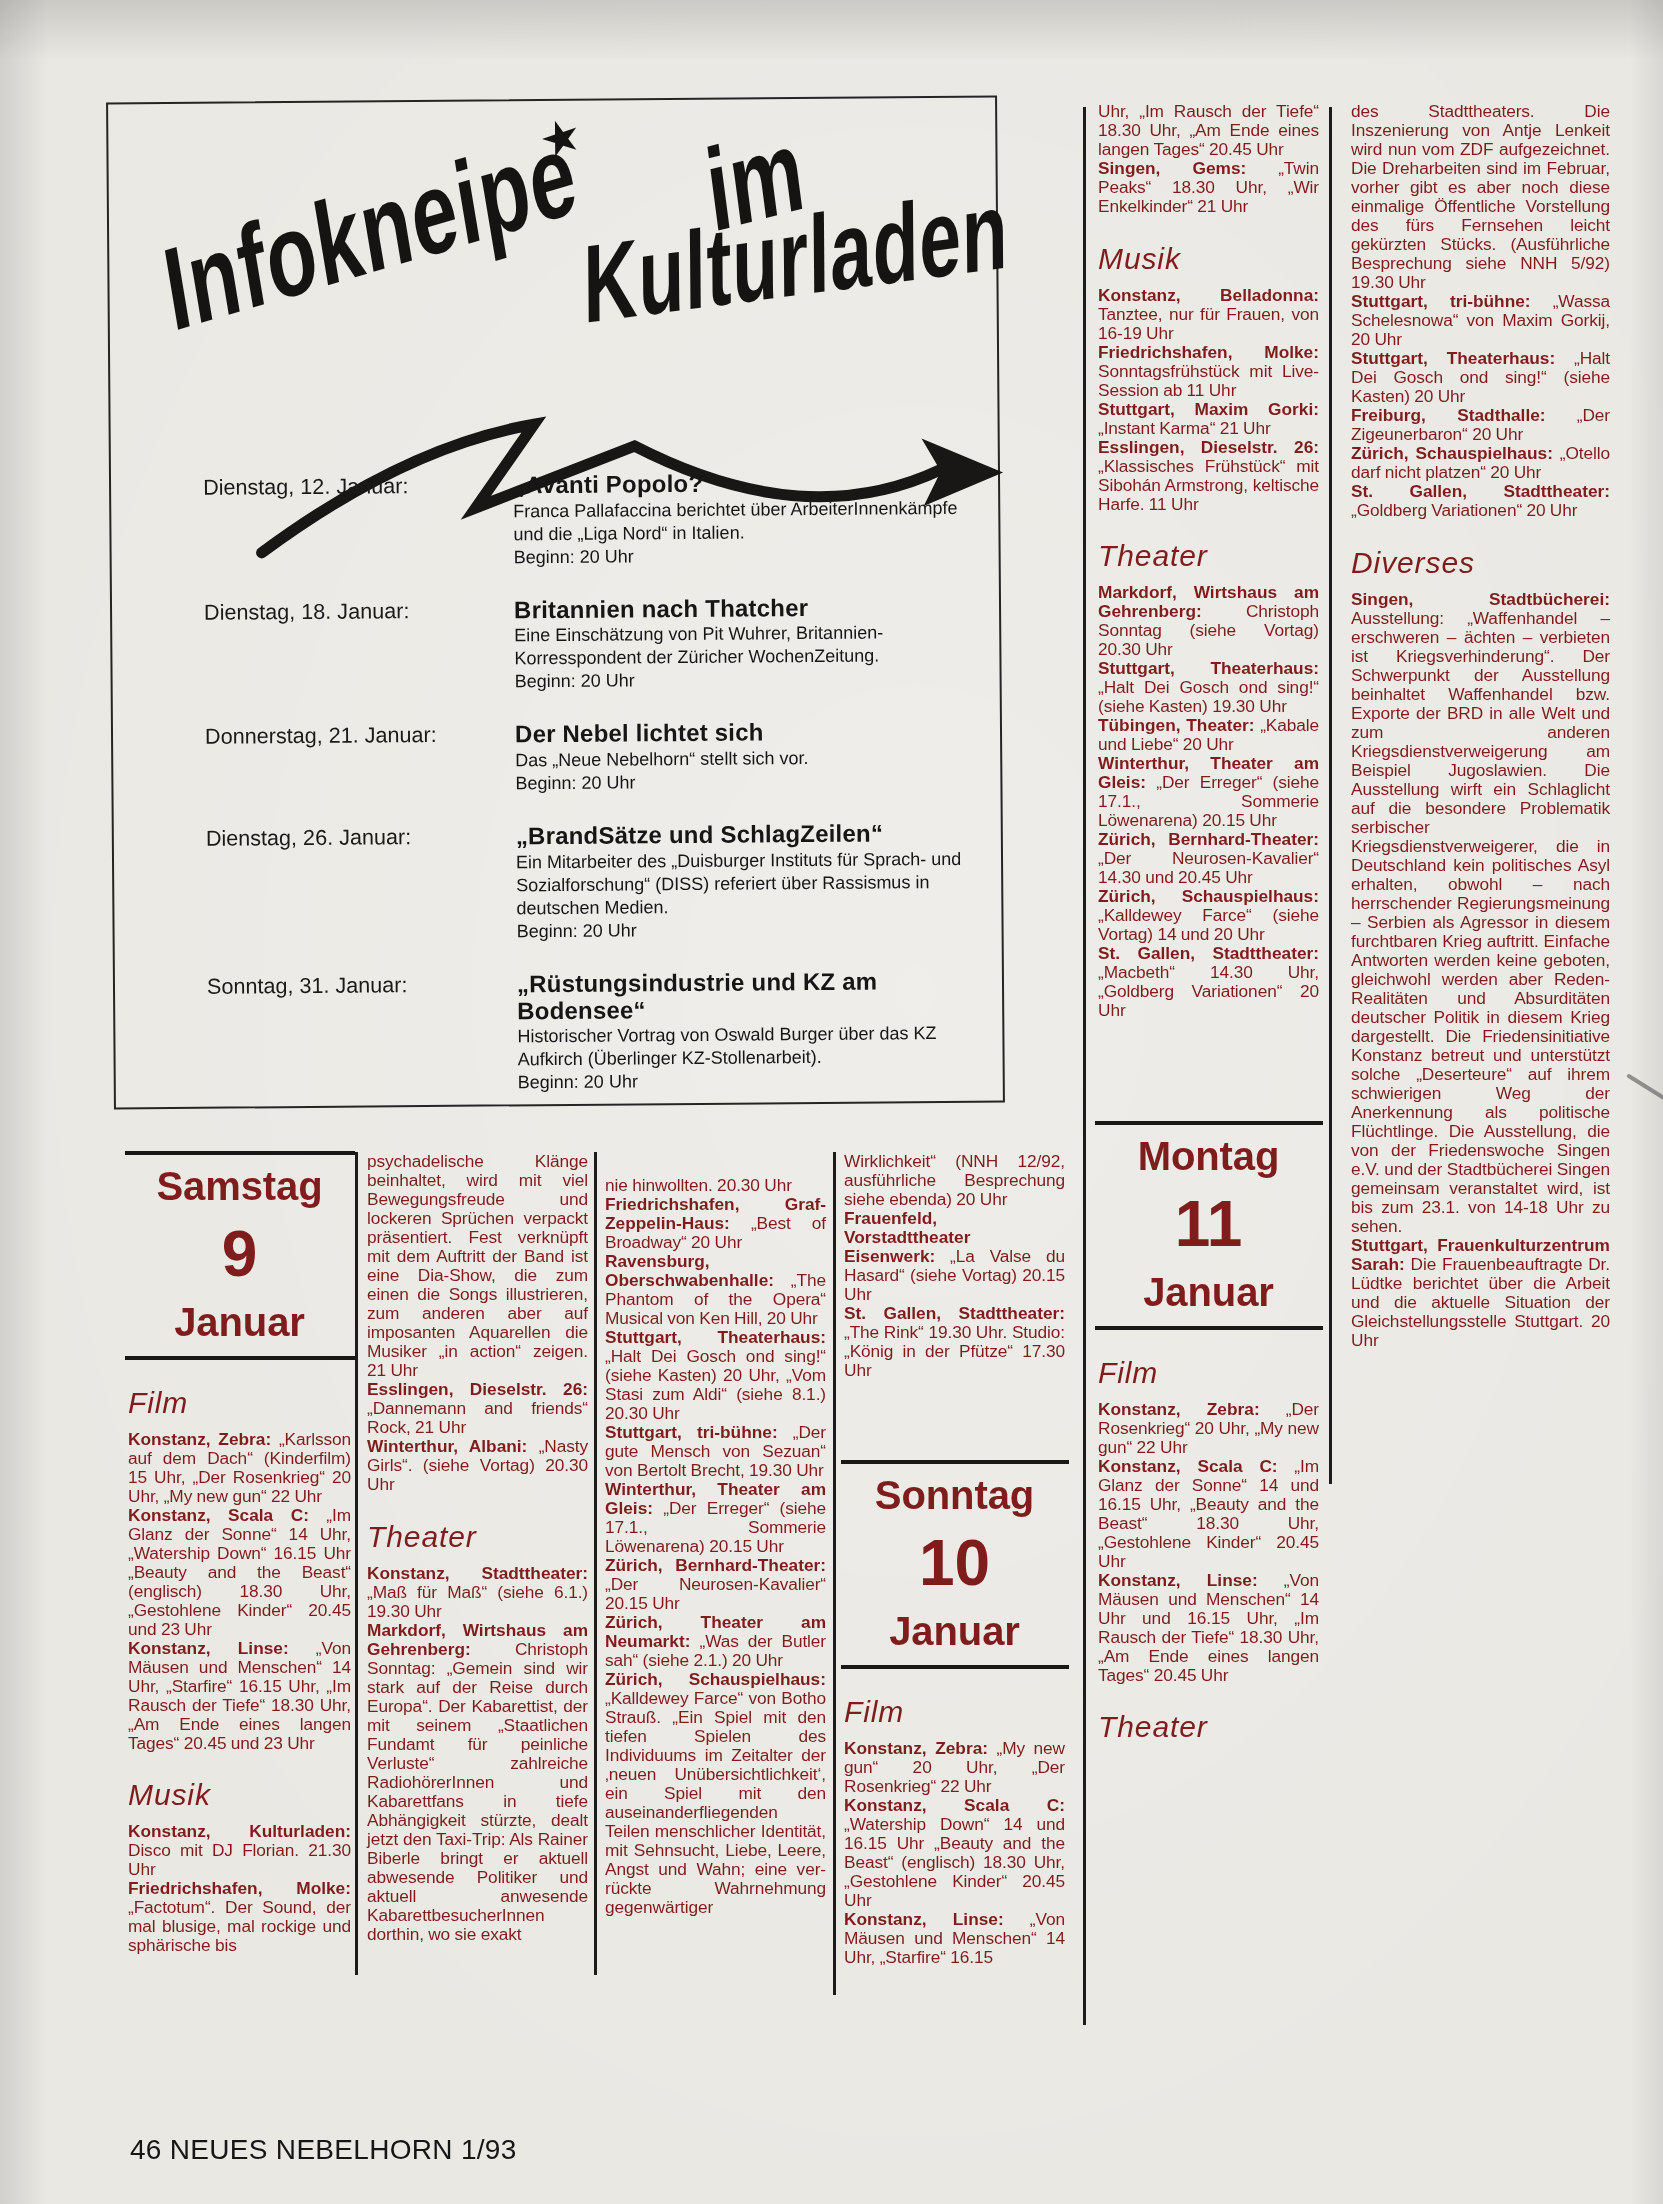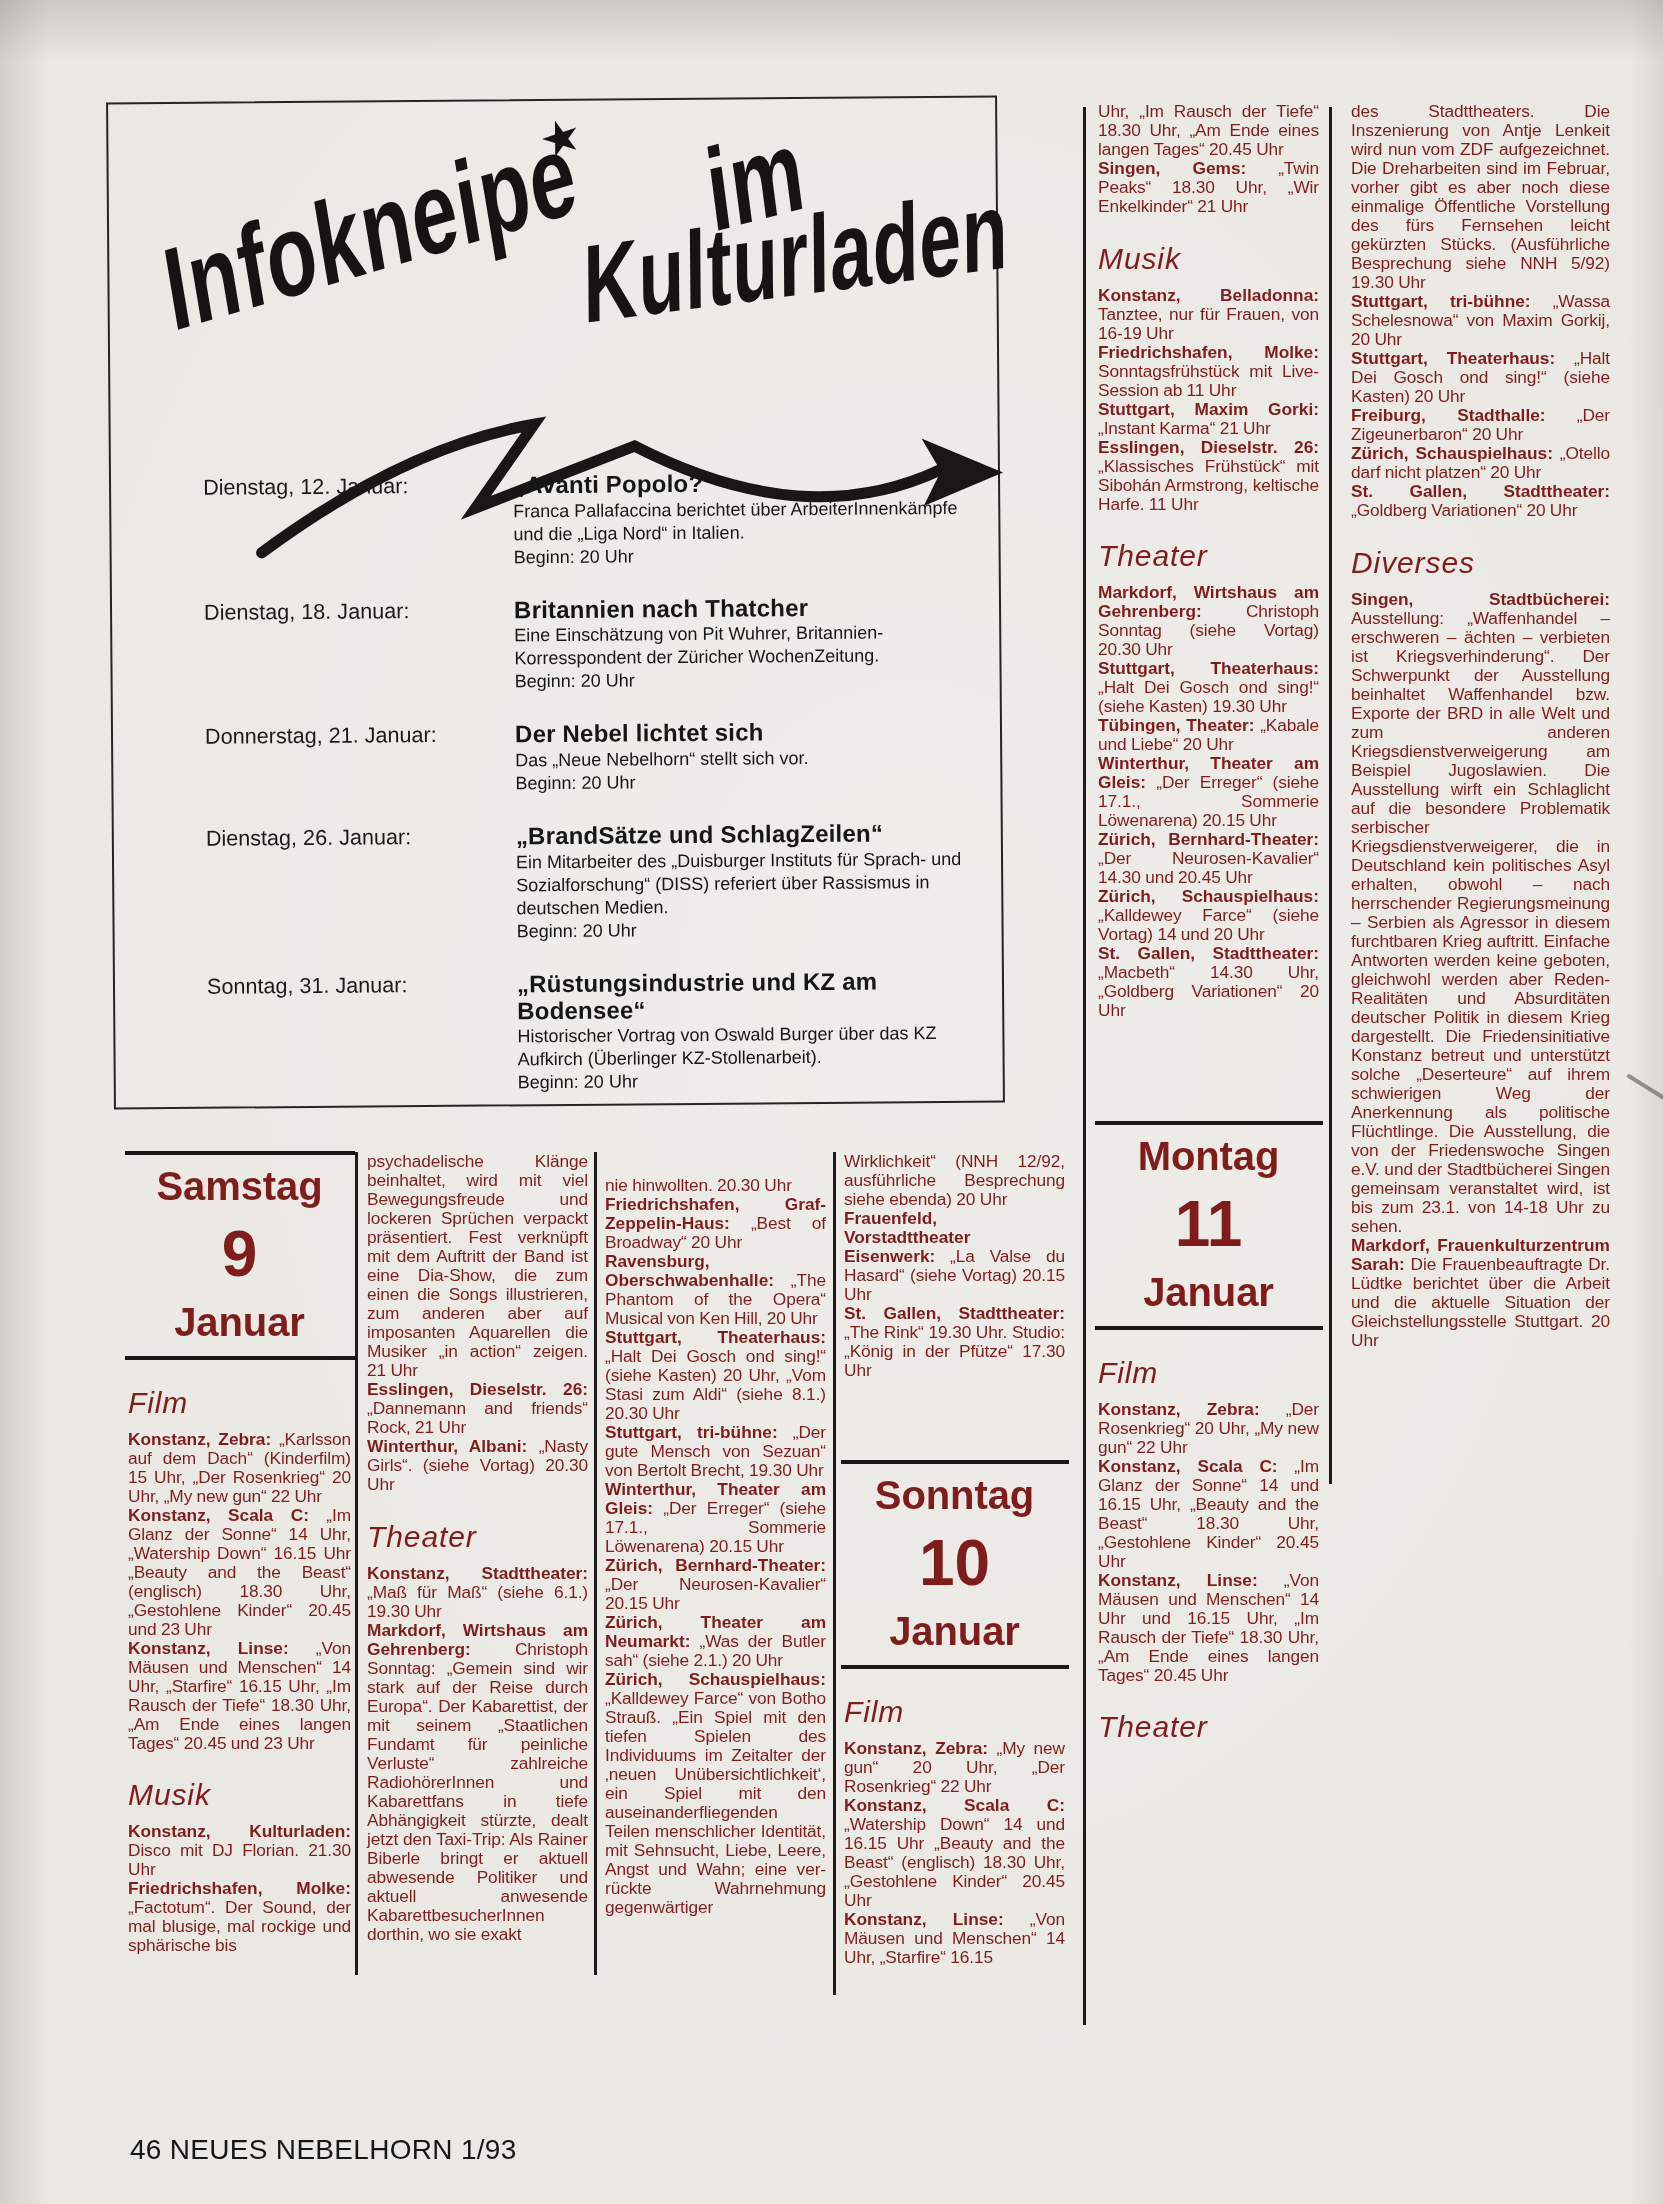--- a/index.html
+++ b/index.html
@@ -214,21 +214,21 @@
     </div>
   <div class="col col-f">
       <p class="cont">des Stadttheaters. Die Inszenierung von Antje Lenkeit wird nun vom ZDF aufgezeichnet. Die Dreharbeiten sind im Februar, vorher gibt es aber noch diese einmalige Öffentliche Vorstellung des fürs Fernsehen leicht gekürzten Stücks. (Ausführliche Besprechung siehe NNH 5/92) 19.30 Uhr</p>
       <p class="entry"><b class="venue">Stuttgart, tri-bühne:</b> „Wassa Schelesnowa“ von Maxim Gorkij, 20 Uhr</p>
       <p class="entry"><b class="venue">Stuttgart, Theaterhaus:</b> „Halt Dei Gosch ond sing!“ (siehe Kasten) 20 Uhr</p>
       <p class="entry"><b class="venue">Freiburg, Stadthalle:</b> „Der Zigeunerbaron“ 20 Uhr</p>
       <p class="entry"><b class="venue">Zürich, Schauspielhaus:</b> „Otello darf nicht platzen“ 20 Uhr</p>
       <p class="entry"><b class="venue">St. Gallen, Stadttheater:</b> „Goldberg Variationen“ 20 Uhr</p>
       <div class="sec-heading">Diverses</div>
       <p class="entry"><b class="venue">Singen, Stadtbücherei:</b> Ausstellung: „Waffenhandel – erschweren – ächten – verbieten ist Kriegsverhinderung“. Der Schwerpunkt der Ausstellung beinhaltet Waffenhandel bzw. Exporte der BRD in alle Welt und zum anderen Kriegsdienstverweigerung am Beispiel Jugoslawien. Die Ausstellung wirft ein Schlaglicht auf die besondere Problematik serbischer Kriegsdienstverweigerer, die in Deutschland kein politisches Asyl erhalten, obwohl – nach herrschender Regierungsmeinung – Serbien als Agressor in diesem furchtbaren Krieg auftritt. Einfache Antworten werden keine geboten, gleichwohl werden aber Reden- Realitäten und Absurditäten deutscher Politik in diesem Krieg dargestellt. Die Friedensinitiative Konstanz betreut und unterstützt solche „Deserteure“ auf ihrem schwierigen Weg der Anerkennung als politische Flüchtlinge. Die Ausstellung, die von der Friedenswoche Singen e.V. und der Stadtbücherei Singen gemeinsam veranstaltet wird, ist bis zum 23.1. von 14-18 Uhr zu sehen.</p>
-      <p class="entry"><b class="venue">Markdorf, Frauenkulturzentrum Sarah:</b> Die Frauenbeauftragte Dr. Lüdtke berichtet über die Arbeit und die aktuelle Situation der Gleichstellungsstelle Stuttgart. 20 Uhr</p>
+      <p class="entry"><b class="venue">Stuttgart, Frauenkulturzentrum Sarah:</b> Die Frauenbeauftragte Dr. Lüdtke berichtet über die Arbeit und die aktuelle Situation der Gleichstellungsstelle Stuttgart. 20 Uhr</p>
     </div>
 
   <div class="vrule vr-ab"></div>
   <div class="vrule vr-bc"></div>
   <div class="vrule vr-cd"></div>
   <div class="vrule vr-de"></div>
   <div class="vrule vr-ef"></div>
 
   <div class="footer">46 NEUES NEBELHORN 1/93</div>
 </div>

